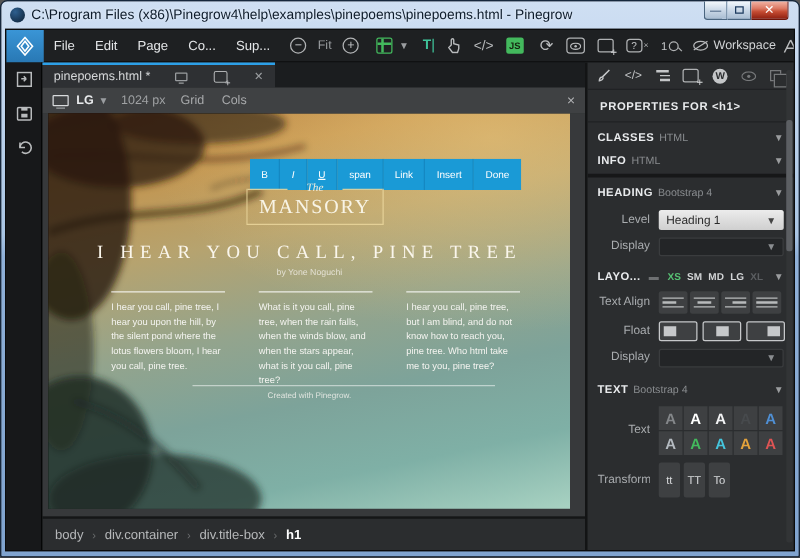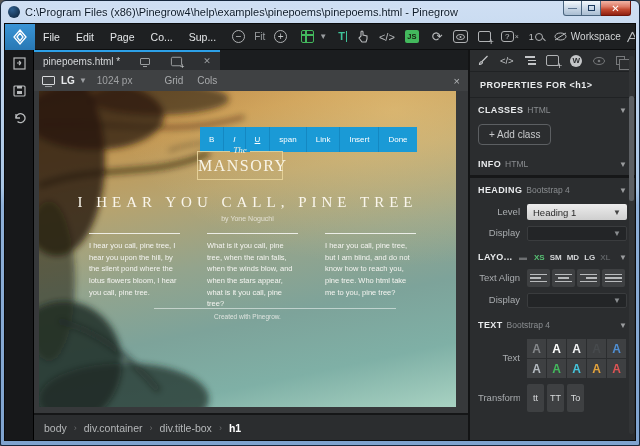--- a/index.html
+++ b/index.html
@@ -47,34 +47,34 @@
   .tabbar{height:20px;background:#1b1d1f;display:flex;flex:0 0 auto;}
   .tab{display:flex;align-items:center;gap:20px;background:#2e3033;border-top:2px solid #2da0e8;padding:0 9px;}
   .tab-label{color:#d5d7d9;font-size:10px;}
   .tab-ic{color:#9a9da0;font-size:9px;line-height:1;}
   .mon-ic{width:10px;height:7px;border:1px solid #9a9da0;border-radius:1px;position:relative;}
   .mon-ic:after{content:"";position:absolute;left:2px;right:2px;bottom:-3px;height:1px;background:#9a9da0;}
   
   .vpbar{height:21px;background:#3f4143;display:flex;align-items:center;padding:0 8px;gap:6px;flex:0 0 auto;}
   .vp-size{color:#e8eaec;font-weight:bold;font-size:10px;}
   .vp-w{color:#9fa1a3;margin-left:4px;}
-  .vp-link{color:#a8aaac;margin-left:26px;}
+  .vp-link{color:#a8aaac;margin-left:6px;}
   .vp-x{margin-left:auto;color:#b4b6b8;font-size:11px;}
   
   .canvas{flex:1;background:#37393b;min-height:0;padding-left:5px;position:relative;}
   .page{position:relative;width:417px;height:316px;overflow:hidden;
     background:radial-gradient(120% 90% at 85% 6%,rgba(244,206,130,.5),rgba(244,206,130,0) 55%),
     linear-gradient(168deg,#b27a3a 0%,#c3954f 16%,#b6a36f 33%,#93a48d 52%,#7da39a 68%,#7fb0a6 84%,#a8d2c2 100%);}
   .tree-svg{position:absolute;left:0;top:0;}
   .fmt-toolbar{position:absolute;left:161px;top:36px;display:flex;}
   .fmt-btn{background:#1a9ad6;color:#fff;font-size:8px;height:25px;display:flex;align-items:center;justify-content:center;border-right:1px solid #1488c2;padding:0 9px;}
   .fmt-btn:last-child{border-right:none;}
   .fmt-i{font-style:italic;}
   .fmt-u{text-decoration:underline;}
-  .logo-box{position:absolute;left:158px;top:60px;width:86px;height:29px;border:1px solid rgba(232,212,154,.9);border-top:none;text-align:center;}
+  .logo-box{position:absolute;left:158px;top:60px;width:110px;height:29px;border:1px solid rgba(232,212,154,.9);border-top:none;text-align:center;}
   .logo-box:before,.logo-box:after{content:"";position:absolute;top:0;height:1px;background:rgba(232,212,154,.9);}
   .logo-box:before{left:0;width:32px;}
   .logo-box:after{right:0;width:32px;}
   .logo-the{position:absolute;top:-6px;left:0;right:0;font-family:"Liberation Serif",serif;font-style:italic;font-size:9px;color:#f5eedc;}
   .logo-main{margin-top:6px;font-family:"Liberation Serif",serif;font-size:16px;letter-spacing:1.5px;color:#f8f4e6;}
   .page-h1{position:absolute;left:0;right:0;top:103px;text-align:center;font-family:"Liberation Serif",serif;font-size:15px;letter-spacing:5px;color:#faf6ec;}
   .byline{position:absolute;left:0;right:0;top:124px;text-align:center;font-size:7px;color:#e3e0d2;}
   .cols{position:absolute;left:50px;right:40px;top:142px;display:grid;grid-template-columns:1fr 1fr 1fr;column-gap:27px;}
   .col{border-top:1px solid rgba(255,255,255,.8);padding-top:6px;font-size:7.5px;line-height:1.55;color:#f4f4f0;}
   .page-hr{position:absolute;left:115px;right:60px;top:217px;border-top:1px solid rgba(255,255,255,.5);}
@@ -372,23 +372,20 @@
         <div class="props-for">
           <span>PROPERTIES FOR</span>
           <span class="props-tag">&lt;h1&gt;</span>
         </div>
 
         <div class="sec-head">
           <span class="sec-title">CLASSES</span>
           <span class="sec-tag">HTML</span>
           <span class="sec-chev">▼</span>
         </div>
-        <div class="addclass-wrap">
-          <span class="addclass-btn">+ Add class</span>
-        </div>
 
         <div class="sec-head" style="padding-top:2px;">
           <span class="sec-title">INFO</span>
           <span class="sec-tag">HTML</span>
           <span class="sec-chev">▼</span>
         </div>
 
         <div class="thick-div"></div>
 
         <div class="sec-head">
@@ -440,20 +437,34 @@
                 <i></i>
               </span>
             <span class="sq-btn">
                 <i></i>
                 <i></i>
                 <i></i>
               </span>
           </span>
         </div>
 
+        <div class="ctl-row">
+          <span class="ctl-label">Float</span>
+          <span class="btn-grid" style="gap:4px;">
+            <span class="float-btn fl">
+                <b></b>
+              </span>
+            <span class="float-btn fc">
+                <b></b>
+              </span>
+            <span class="float-btn fr">
+                <b></b>
+              </span>
+          </span>
+        </div>
 
         <div class="ctl-row">
           <span class="ctl-label">Display</span>
           <span class="sel-dark">
               <span class="sc">▼</span>
             </span>
         </div>
 
         <div class="sec-head" style="padding-top:9px;">
           <span class="sec-title">TEXT</span>

